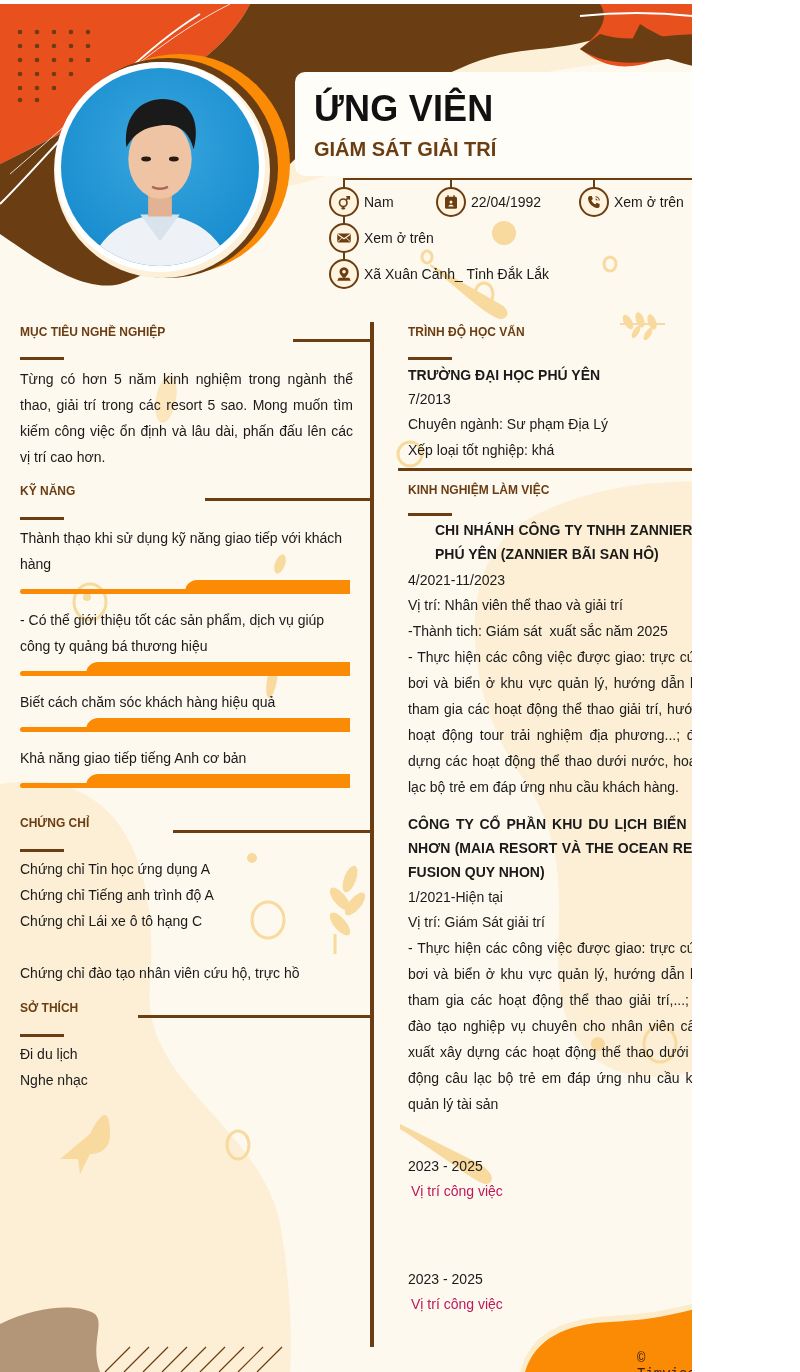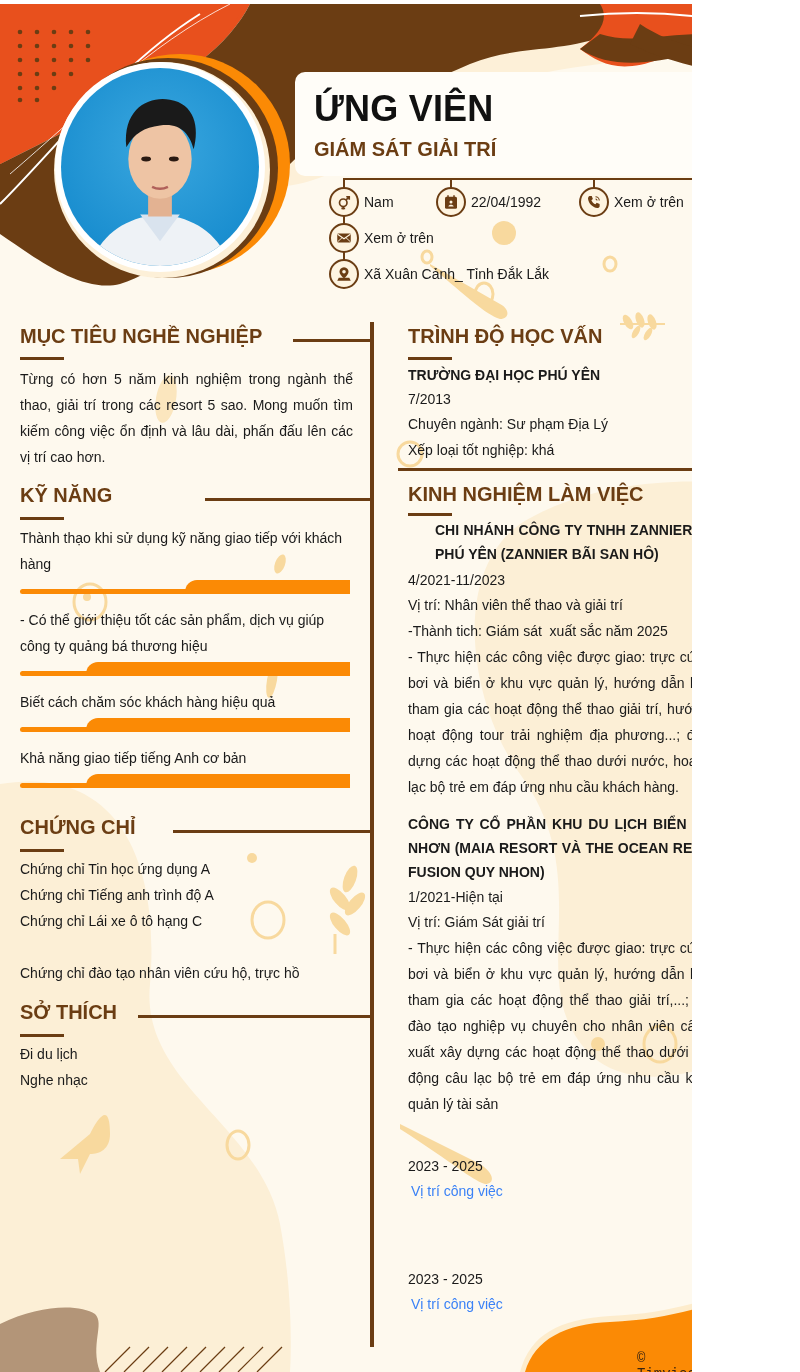--- a/index.html
+++ b/index.html
@@ -19,28 +19,28 @@
   .title { position: absolute; left: 314px; top: 134px; font-size: 20px; font-weight: 700; color: #6b3d13; }
 
   .contact-line { position: absolute; left: 344px; top: 174px; width: 451px; height: 2px; background: #6b3d13; }
   .contact-vline { position: absolute; width: 2px; background: #6b3d13; }
   .contact { position: absolute; display: flex; align-items: center; height: 30px; font-size: 14px; color: #1a1a1a; }
   .c-icon { width: 30px; height: 30px; border-radius: 50%; border: 2px solid #6b3d13; background: #fef4e0; display: flex; align-items: center; justify-content: center; margin-right: 5px; flex-shrink: 0; }
   .c-icon svg { width: 18px; height: 18px; }
 
   
   .divider-v { position: absolute; left: 370px; top: 318px; width: 4px; height: 1025px; background: #6b3d13; }
-  .sec-title { position: absolute; font-size: 20px; font-weight: 700; color: #6b3d13; white-space: nowrap; }
+  .sec-title { position: absolute; font-size: 12px; font-weight: 700; color: #6b3d13; white-space: nowrap; }
   .sec-underline { position: absolute; height: 3px; width: 44px; background: #6b3d13; }
   .sec-hline { position: absolute; height: 3px; background: #6b3d13; }
 
   .text { position: absolute; font-size: 14px; line-height: 26px; color: #1a1a1a; }
   .justify { text-align: justify; }
   .bold { font-weight: 700; }
-  .muted { color: #3b82f6; }
+  .muted { color: #be185d; }
 
   .skill-bar { position: absolute; left: 20px; width: 330px; height: 14px; }
   .skill-bar .track { position: absolute; left: 0; bottom: 0; width: 100%; height: 5px; background: #fb8a05; border-radius: 3px; }
   .skill-bar .fill { position: absolute; right: 0; top: 0; height: 14px; background: #fb8a05; border-radius: 12px 0 0 0; }
 
   .qr { position: absolute; left: 692px; top: 1262px; width: 80px; height: 80px; background: #fff; border-radius: 6px; padding: 5px; }
   .qr svg { width: 70px; height: 70px; }
   .copyright { position: absolute; left: 637px; top: 1346px; font-family: "Liberation Mono", "DejaVu Sans Mono", monospace; font-size: 14px; color: #3a2410; }
 </style>
 </head>

